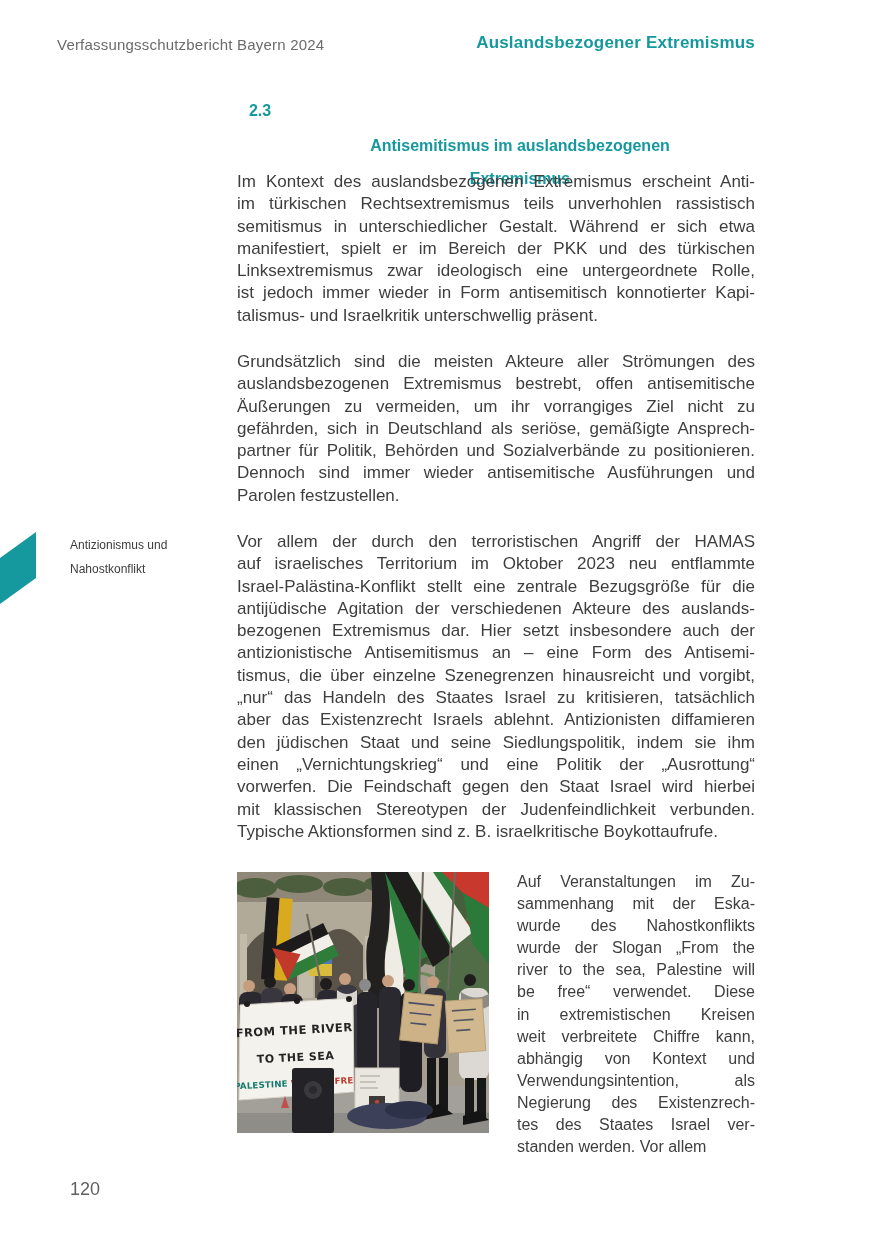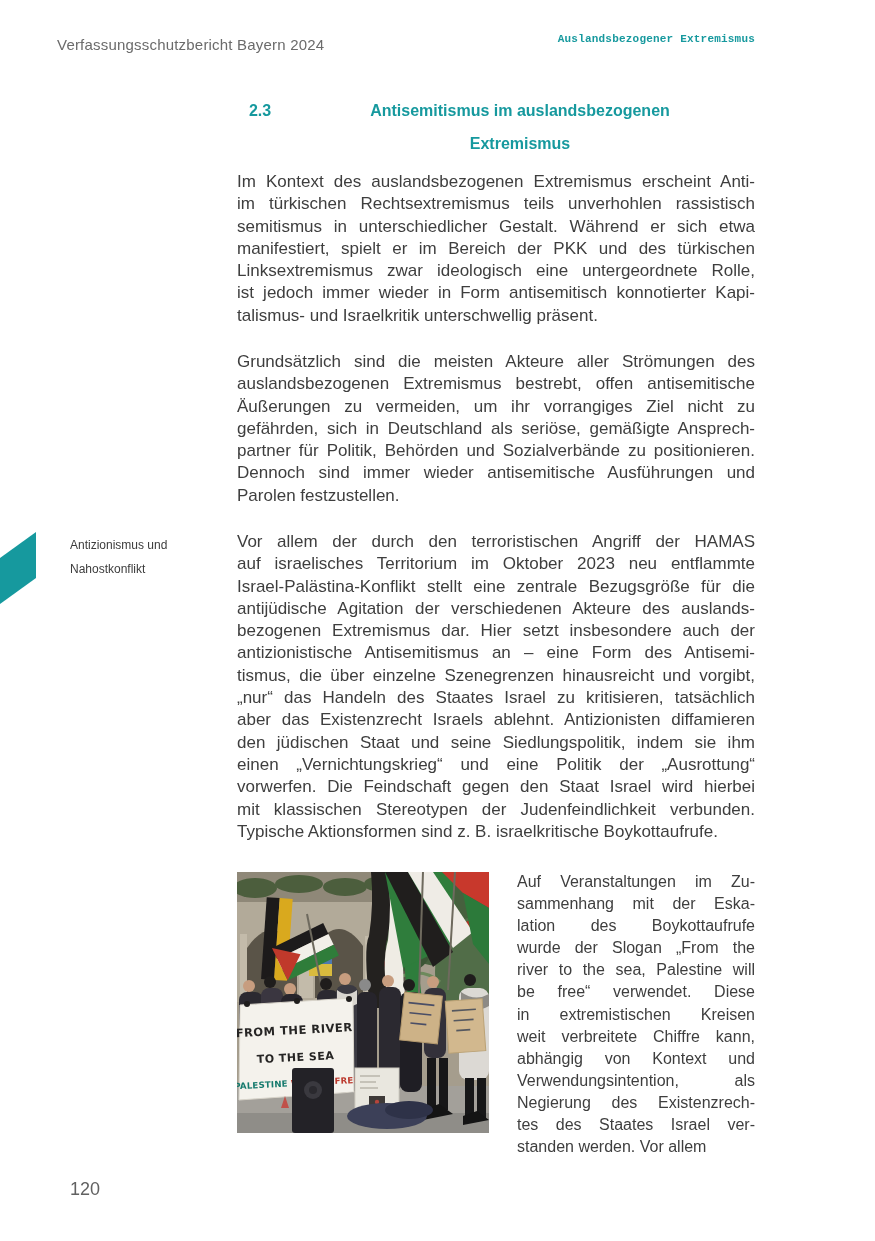--- a/index.html
+++ b/index.html
@@ -7,40 +7,39 @@
     position:relative; width:875px; height:1241px; background:#ffffff;
     font-family:"Liberation Sans","DejaVu Sans",sans-serif; overflow:hidden;
     color:#3e3e3e;
   }
   .hdr-left{
     position:absolute; left:57px; top:36px; font-size:15px; color:#6b6b6b;
     letter-spacing:0.2px;
   }
   .hdr-right{
     position:absolute; left:237px; top:33px; width:518px; text-align:right;
-    font-size:11px; font-weight:bold; color:var(--accent,#16999e);
+    font-size:17px; font-weight:bold; color:var(--accent,#16999e);
     letter-spacing:0.2px;
-    font-family:Liberation Mono, monospace;
   }
   .accent-shape{
     position:absolute; left:0; top:532px; width:36px; height:72px;
     background:var(--accent,#16999e);
     clip-path:polygon(0 26px,36px 0,36px 46px,0 72px);
   }
   .margin-note{
     position:absolute; left:70px; top:533px; width:155px;
     font-size:12px; line-height:24px; color:#3c3c3c;
   }
   .section-heading{
     position:absolute; left:237px; top:94px; width:520px;
     color:var(--accent,#16999e); font-weight:bold; font-size:16px; line-height:33px;
     display:flex; margin:0;text-align:center;
   }
   .sec-num{flex:0 0 46px;}
-  .sec-title{flex:1;}
+  .sec-title{flex:1;margin-top:35px;}
   .para{
     position:absolute; left:237px; width:518px;
     font-size:17px; line-height:22.3px; color:#3e3e3e;
   }
   .p1{top:171px;} .p2{top:351px;} .p3{top:531px;}
   .tline{text-align:justify; text-align-last:justify; white-space:nowrap;}
   .tline.last{text-align-last:left;}
   .side-col{
     position:absolute; left:517px; top:871px; width:238px;
     font-size:16px; line-height:22.1px; color:#3e3e3e;
@@ -243,21 +242,21 @@
         <circle cx="140" cy="230" r="2.2" fill="#b5453c"></circle>
       <ellipse cx="150" cy="244" rx="40" ry="13" fill="#3c4058"></ellipse>
       <ellipse cx="172" cy="238" rx="24" ry="9" fill="#2e3248"></ellipse>
       <polygon points="44,236 48,224 52,236" fill="#c0514a"></polygon>
     </svg>
   </div>
 
   <div class="side-col">
       <div class="tline">Auf Veranstaltungen im Zu-</div>
       <div class="tline">sammenhang mit der Eska-</div>
-      <div class="tline">lation des Boykottaufrufe</div>
+      <div class="tline">wurde des Nahostkonflikts</div>
       <div class="tline">wurde der Slogan „From the</div>
       <div class="tline">river to the sea, Palestine will</div>
       <div class="tline">be free“ verwendet. Diese</div>
       <div class="tline">in extremistischen Kreisen</div>
       <div class="tline">weit verbreitete Chiffre kann,</div>
       <div class="tline">abhängig von Kontext und</div>
       <div class="tline">Verwendungsintention,  als</div>
       <div class="tline">Negierung des Existenzrech-</div>
       <div class="tline">tes des Staates Israel ver-</div>
       <div class="tline last">standen werden. Vor allem</div>

